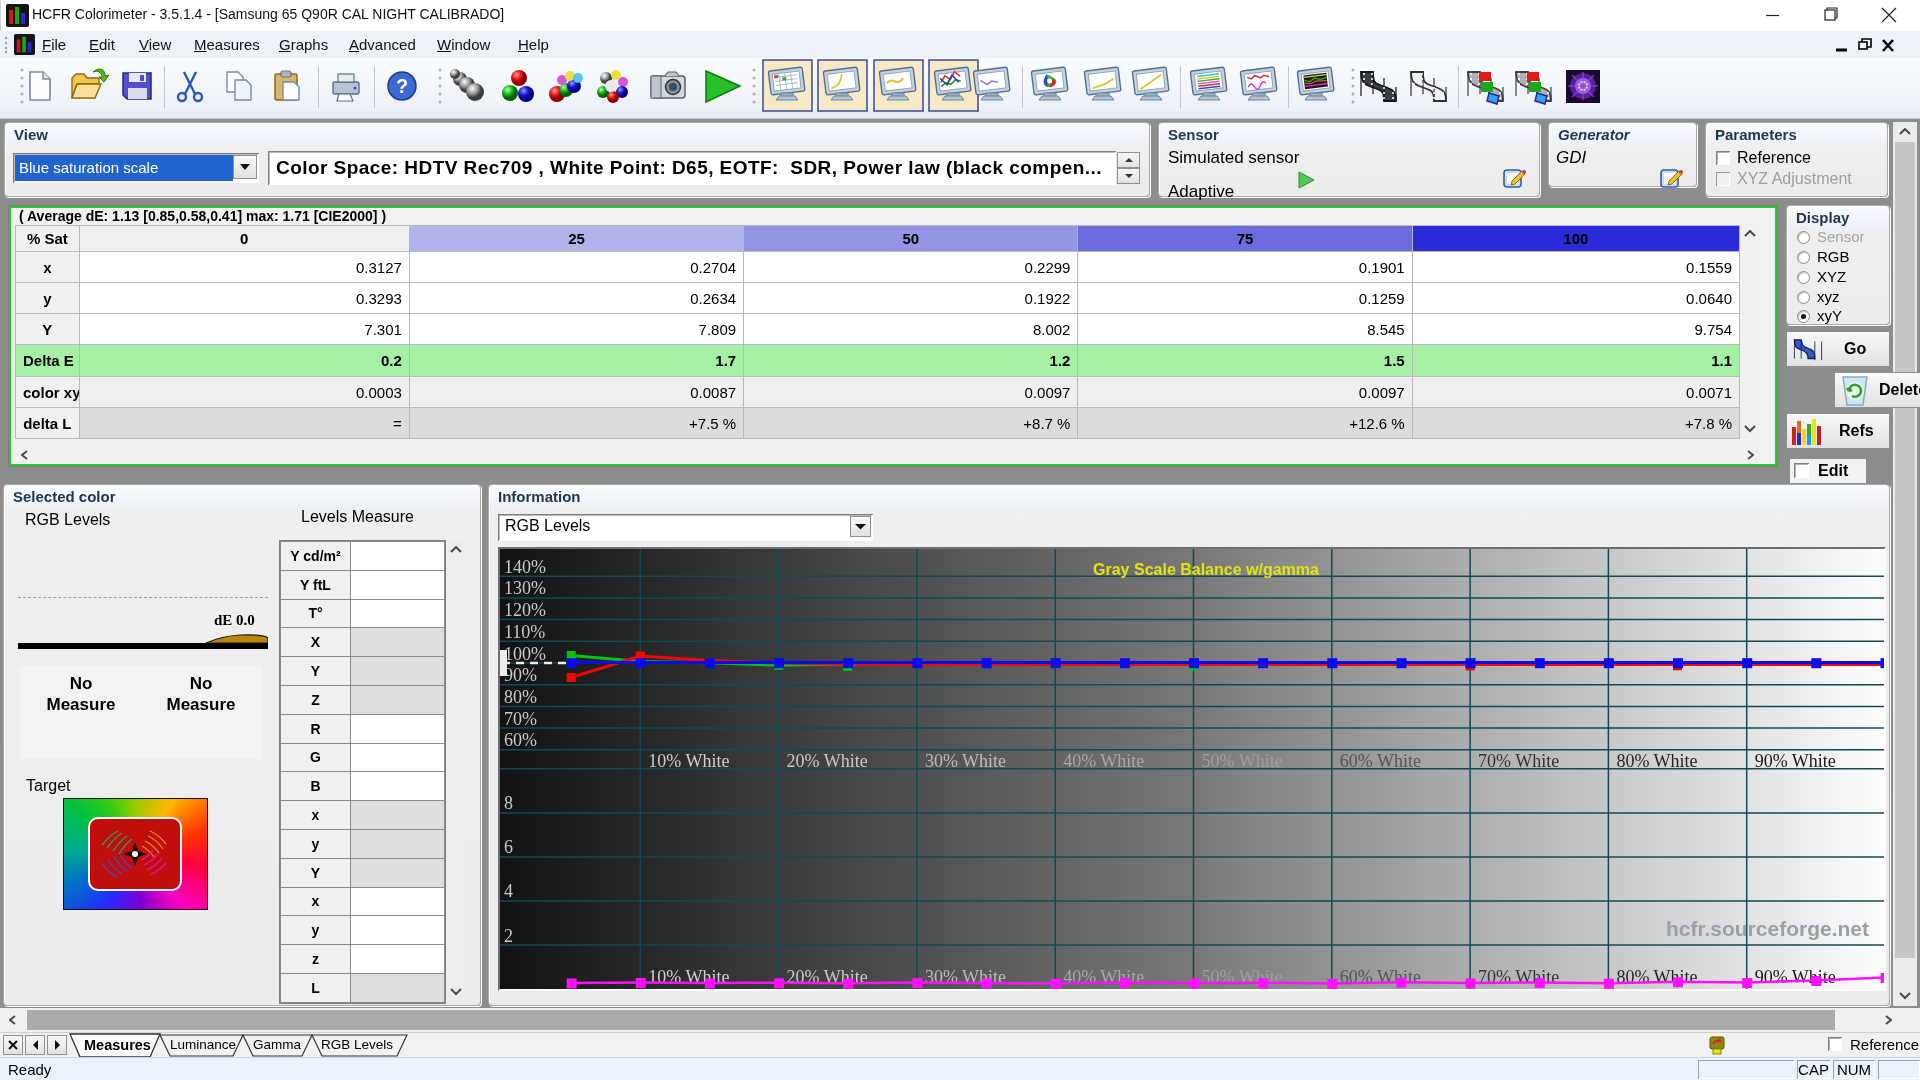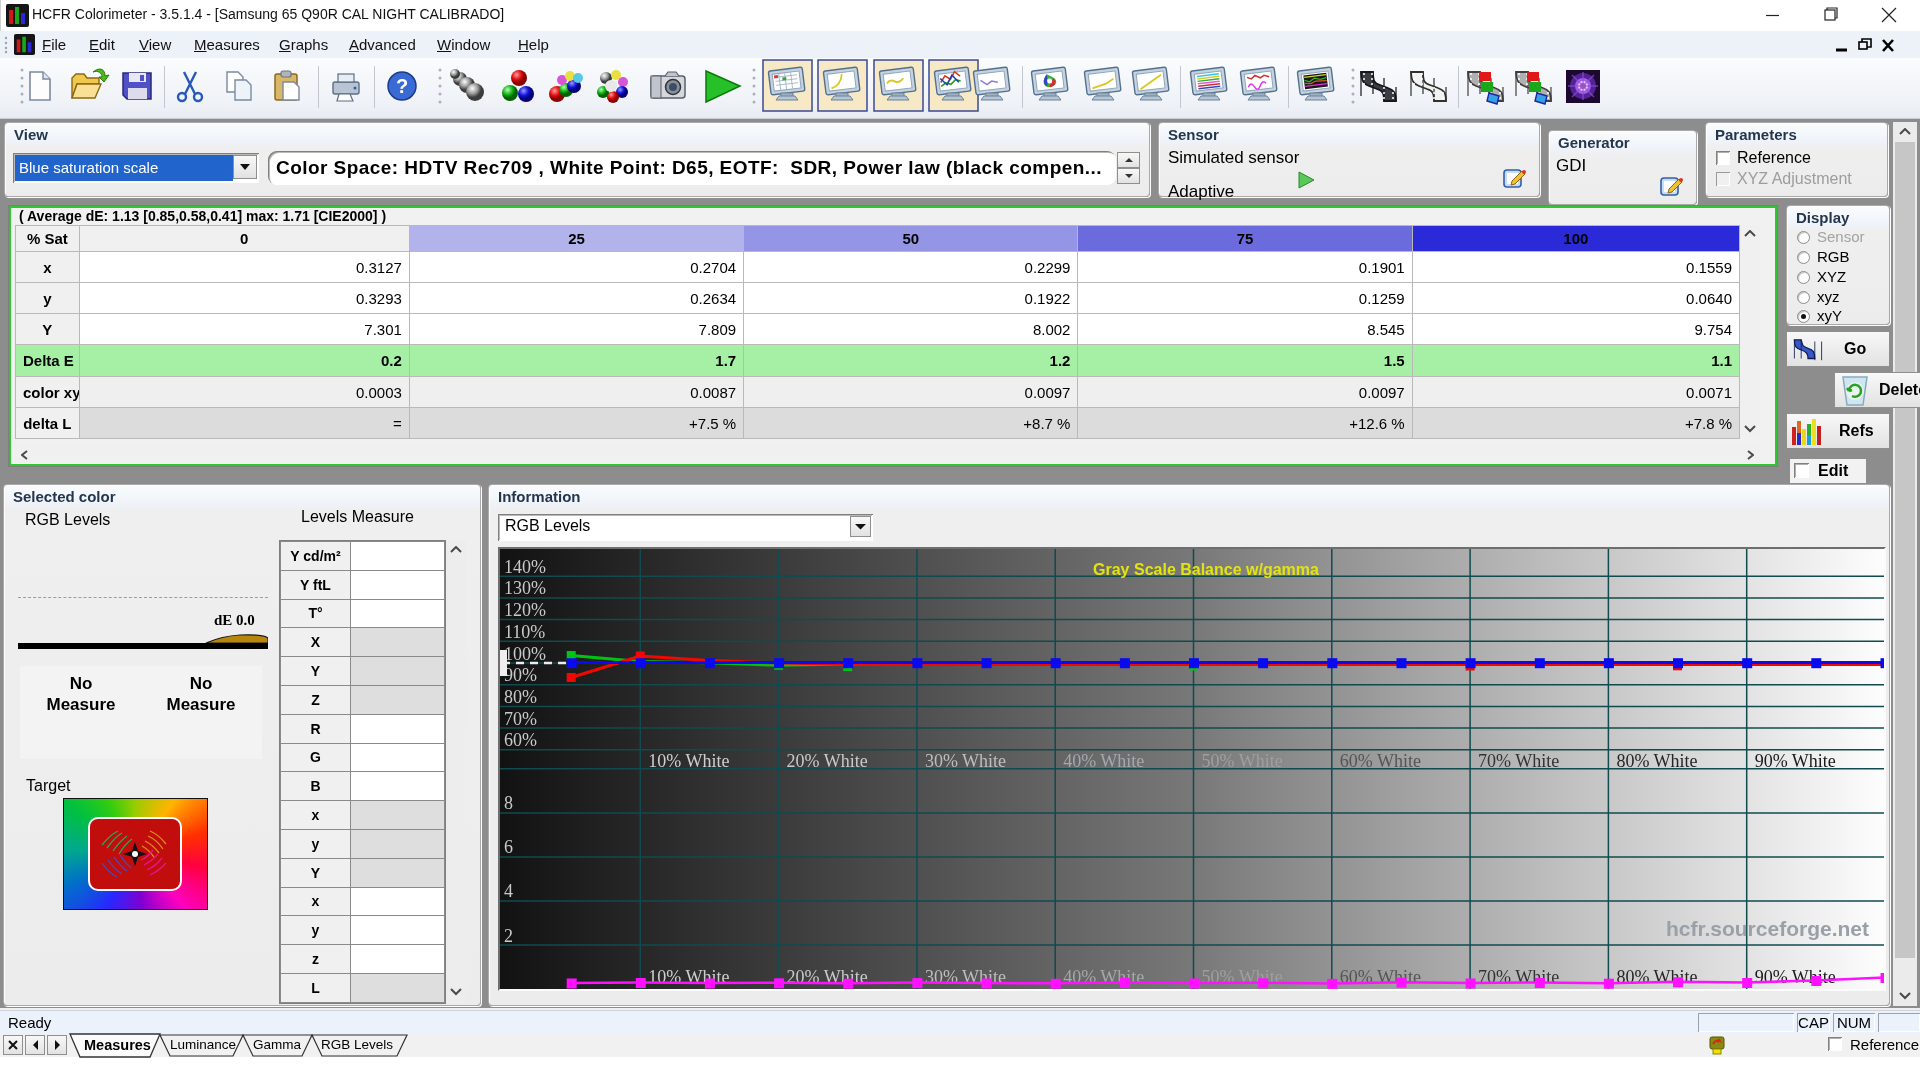--- a/index.html
+++ b/index.html
@@ -14,21 +14,21 @@
   .gb { position:absolute; background:linear-gradient(180deg,#fafcfe 0px,#eef2f8 20px,#efefef 24px,#ececec 100%); border:1px solid #a9a9a9; border-radius:4px; box-shadow:1px 1px 0 #fdfdfd, inset 1px 1px 0 #fdfdfd; }
   .gbt { position:absolute; left:9px; top:3px; font-weight:bold; font-size:15px; color:#23364e; }
   .sunken { box-shadow: inset 1px 1px 0 #808080, inset -1px -1px 0 #ffffff, inset 2px 2px 0 #b9b9b9; }
   .chev { stroke:#4a4a4a; stroke-width:2; fill:none; }
   
   .sbtrack { background:#ebebeb; }
   
   .btn3d { background:linear-gradient(180deg,#f8f8f8,#e2e2e2); border:1px solid #8f8f8f; }
   
   #tabrow { position:absolute; left:0; top:1032px; width:1920px; height:25px; background:#f1f1f1; border-top:1px solid #cfcfcf; }
-  #statusbar { position:absolute; left:0; top:1010px; width:1920px; height:23px; background:#ecf2fb; border-top:1px solid #cdd4de; font-size:15px; color:#000; }
+  #statusbar { position:absolute; left:0; top:1057px; width:1920px; height:23px; background:#ecf2fb; border-top:1px solid #cdd4de; font-size:15px; color:#000; }
   .sbox { position:absolute; top:2px; height:19px; box-shadow: inset 1px 1px 0 #9aa2ac, inset -1px -1px 0 #ffffff; font-size:15px; color:#000; text-align:center; line-height:19px; }
   .radio { display:inline-block; width:13px; height:13px; border-radius:50%; background:#fff; border:1px solid #8a8a8a; box-shadow:inset 1px 1px 1px #c0c0c0; margin-right:7px; vertical-align:-2px; position:relative; }
   .radio.sel::after { content:""; position:absolute; left:3px; top:3px; width:5px; height:5px; border-radius:50%; background:#111; }
   #mtable table { border-collapse:collapse; table-layout:fixed; width:1725px;padding-left:44px; }
   #mtable td { border:1px solid #b9b9b9; font-size:15px; padding:0 7px; overflow:hidden; white-space:nowrap; }
   #mtable td.h { background:#f0f0f0; font-weight:bold; text-align:center; }
   #mtable tr.vals td { background:#fff; text-align:right; }
   #mtable tr.vals td.h { background:#f0f0f0; text-align:center; }
   #mtable tr.de td { background:#a6f0a6; font-weight:bold; text-align:right; }
   #mtable tr.de td.h { text-align:center; }
@@ -363,21 +363,21 @@
 
     <div class="gb" style="left:4px;top:3px;width:1146px;height:75px;">
       <div class="gbt">View</div>
       <div class="abs sunken" style="left:8px;top:30px;width:246px;height:30px;background:#fff;">
         <div class="abs" style="left:2px;top:2px;right:26px;bottom:2px;background:#2064cc;color:#fff;font-size:15px;padding:4px 0 0 4px;">Blue saturation scale</div>
         <div class="abs btn3d" style="right:2px;top:2px;width:24px;height:24px;"></div>
         <svg class="abs" style="right:7px;top:10px;" width="14" height="8">
             <path d="M2 1 L7 7 L12 1 z" fill="#111"></path>
           </svg>
       </div>
-      <div class="abs sunken" style="left:263px;top:28px;width:848px;height:34px;background:#fff;overflow:hidden;border-radius:9px;">
+      <div class="abs sunken" style="left:263px;top:28px;width:848px;height:34px;background:#fff;overflow:hidden;">
         <div class="abs" style="left:8px;top:6px;font-size:19px;font-weight:bold;color:#000;white-space:nowrap;letter-spacing:0.45px;">Color Space: HDTV Rec709 , White Point: D65, EOTF:&nbsp; SDR, Power law (black compen...</div>
       </div>
       <div class="abs" style="left:1112px;top:29px;width:23px;height:32px;">
         <div class="abs btn3d" style="left:0;top:0;width:23px;height:16px;"></div>
         <div class="abs btn3d" style="left:0;top:16px;width:23px;height:16px;"></div>
         <svg class="abs" style="left:7px;top:5px;" width="10" height="6">
             <path d="M1 5 L5 1 L9 5 z" fill="#333"></path>
           </svg>
         <svg class="abs" style="left:7px;top:21px;" width="10" height="6">
             <path d="M1 1 L5 5 L9 1 z" fill="#333"></path>
@@ -393,21 +393,21 @@
           <path d="M2 1 L17 9 L2 17 z" fill="#58c858" stroke="#2a8a2a"></path>
         </svg>
       <svg class="abs" style="left:344px;top:44px;" width="24" height="24" viewBox="0 0 24 24">
         <rect x="1" y="3" width="17" height="17" rx="3" fill="#c8dcf4" stroke="#3060a8" stroke-width="1.6"></rect>
         <rect x="4" y="6" width="11" height="11" fill="#fff"></rect>
         <path d="M9 14 L19 4 l3 3 -10 10 -4 1 z" fill="#f0c030" stroke="#906810" stroke-width="1"></path>
         <circle cx="21" cy="5" r="2" fill="#e03030"></circle>
       </svg>
     </div>
 
-    <div class="gb" style="left:1548px;top:11px;width:149px;height:75px;">
+    <div class="gb" style="left:1548px;top:3px;width:149px;height:65px;font-style:italic;">
       <div class="gbt">Generator</div>
       <div class="abs" style="left:7px;top:25px;font-size:17px;">GDI</div>
       <svg class="abs" style="left:111px;top:44px;" width="24" height="24" viewBox="0 0 24 24">
         <rect x="1" y="3" width="17" height="17" rx="3" fill="#c8dcf4" stroke="#3060a8" stroke-width="1.6"></rect>
         <rect x="4" y="6" width="11" height="11" fill="#fff"></rect>
         <path d="M9 14 L19 4 l3 3 -10 10 -4 1 z" fill="#f0c030" stroke="#906810" stroke-width="1"></path>
         <circle cx="21" cy="5" r="2" fill="#e03030"></circle>
       </svg>
     </div>
 

